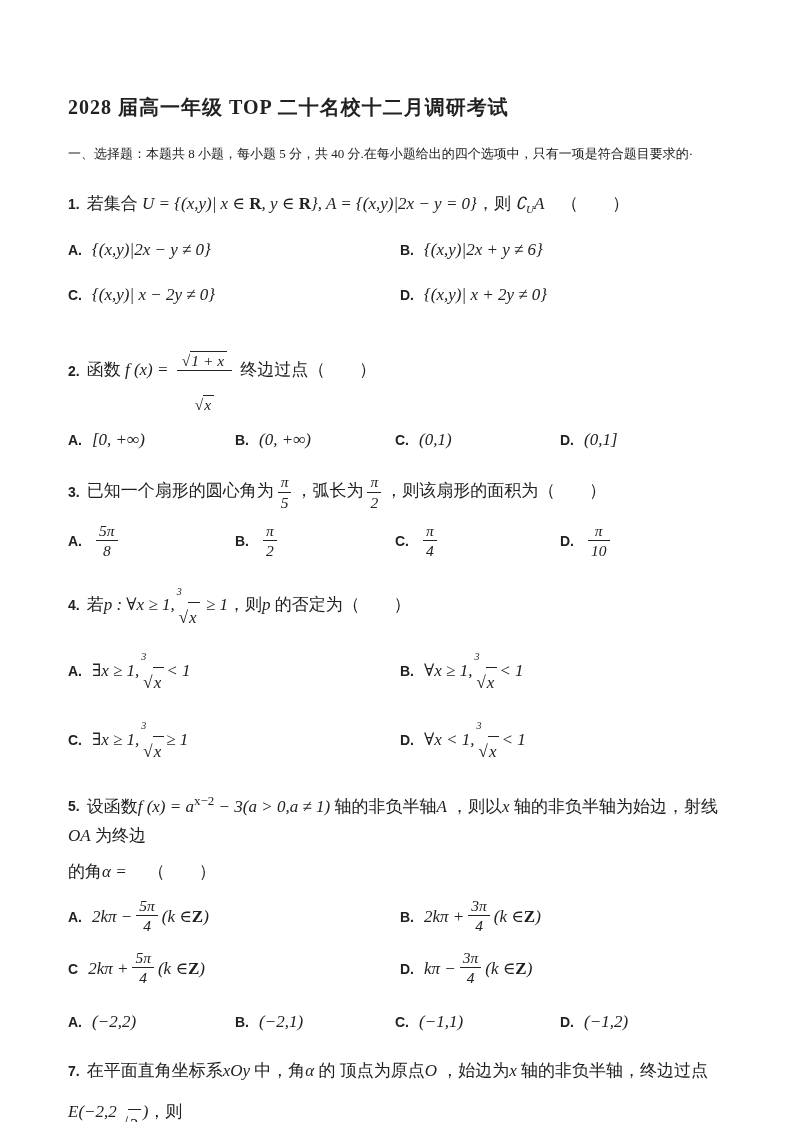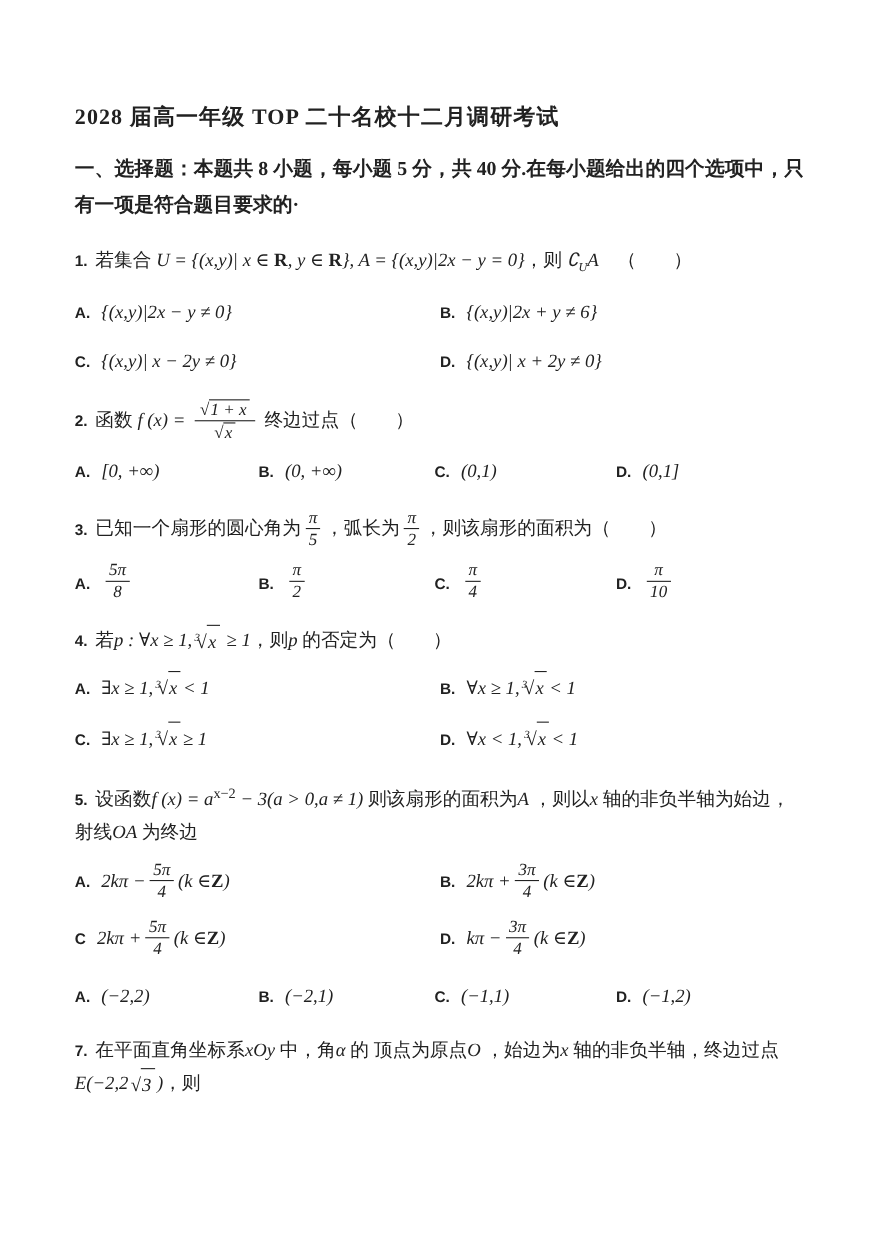--- a/index.html
+++ b/index.html
@@ -10,21 +10,21 @@
   }
   .page{position:relative;width:793px;height:1122px;box-sizing:border-box;padding:0 62px 0 68px;}
   .exam-title{
     margin:94px 0 0;text-align:left;font-size:20px;font-weight:bold;
     letter-spacing:1px;line-height:26px;
   }
   .exam-subtitle{
     margin:17px 0 0;text-align:center;font-size:21px;font-weight:bold;line-height:26px;
   }
   .intro{
-    margin:17px 0 0;font-size:18px;font-weight:bold;line-height:33px;text-align:justify;
+    margin:17px 0 0;font-size:13px;font-weight:normal;line-height:33px;text-align:justify;
   }
   .q{margin-top:19px;font-size:17px;line-height:30px;}
   .stem{white-space:normal;}
   .stem2{margin-top:6px;}
   .qnum{
     font-family:"Liberation Sans","DejaVu Sans",sans-serif;
     font-size:14px;font-weight:700;margin-right:7px;
   }
   .opts{display:grid;margin-top:11px;align-items:center;}
   .opts.c4{grid-template-columns:167px 160px 165px auto;}
@@ -41,21 +41,21 @@
   sub.sub{font-size:11px;font-style:italic;}
   .frac{
     display:inline-block;vertical-align:middle;text-align:center;
     line-height:1.1;font-size:15.5px;margin:0 4px;position:relative;top:-1px;
   }
   .frac .num{display:block;padding:0 3px 1px;}
   .frac .den{display:block;border-top:1.3px solid #222;padding:1px 3px 0;}
   .rad{display:inline-flex;align-items:stretch;margin:0 2px;vertical-align:middle;}
   .rad .idx{font-size:10px;align-self:flex-start;margin:-2px -3px 0 0;}
   .rad .sign{font-style:normal;align-self:flex-end;}
-  .rad .bar{border-top:1.3px solid #222;padding:0 3px 0 1px;}
+  .rad .bar{border-top:1.3px solid #222;padding:0 3px 0 1px;margin-top:23px;}
 </style>
 </head>
 <body style="color: rgb(33, 33, 33);">
 
 <div class="page">
   <h1 class="exam-title">2028 届高一年级 TOP 二十名校十二月调研考试</h1>
   <p class="intro">一、选择题：本题共 8 小题，每小题 5 分，共 40 分.在每小题给出的四个选项中，只有一项是符合题目要求的·</p>
   <div id="questions">
       <div class="q">
         <div class="stem"><span class="qnum">1.</span><span class="t">若集合 </span><span class="m">U = {(x,y)| x ∈ </span><span class="bm">R</span><span class="m">, y ∈ </span><span class="bm">R</span><span class="m">}, A = {(x,y)|2x − y = 0}</span><span class="t">，则 </span><span class="m">∁</span><sub class="sub">U</sub><span class="m">A</span><span class="t">　（　　）</span></div>
@@ -181,21 +181,22 @@
             <span class="rad">
               <span class="idx m">3</span>
               <span class="sign">√</span>
               <span class="bar"><span class="m">x</span></span>
             </span>
             <span class="m"> &lt; 1</span>
           </div>
         </div>
       </div>
       <div class="q">
-        <div class="stem"><span class="qnum">5.</span><span class="t">设函数</span><span class="m">f (x) = a</span><sup class="sup">x−2</sup><span class="m"> − 3(a &gt; 0,a ≠ 1)</span><span class="t"> 则该扇形的面积为</span><span class="m">A</span><span class="t"> ，则以</span><span class="m">x</span><span class="t"> 轴的非负半轴为始边，射线</span><span class="m">OA</span><span class="t"> 为终边</span></div>
+        <div class="stem"><span class="qnum">5.</span><span class="t">设函数</span><span class="m">f (x) = a</span><sup class="sup">x−2</sup><span class="m"> − 3(a &gt; 0,a ≠ 1)</span><span class="t"> 轴的非负半轴</span><span class="m">A</span><span class="t"> ，则以</span><span class="m">x</span><span class="t"> 轴的非负半轴为始边，射线</span><span class="m">OA</span><span class="t"> 为终边</span></div>
+        <div class="stem stem2"><span class="t">的角</span><span class="m">α = </span><span class="t">　（　　）</span></div>
         <div class="opts c2">
           <div class="opt">
             <span class="opt-label">A.</span>
             <span class="m">2kπ − </span>
             <span class="frac">
               <span class="num"><span class="m">5π</span></span>
               <span class="den"><span class="m">4</span></span>
             </span>
             <span class="m">(k ∈ </span>
             <span class="bm">Z</span>

